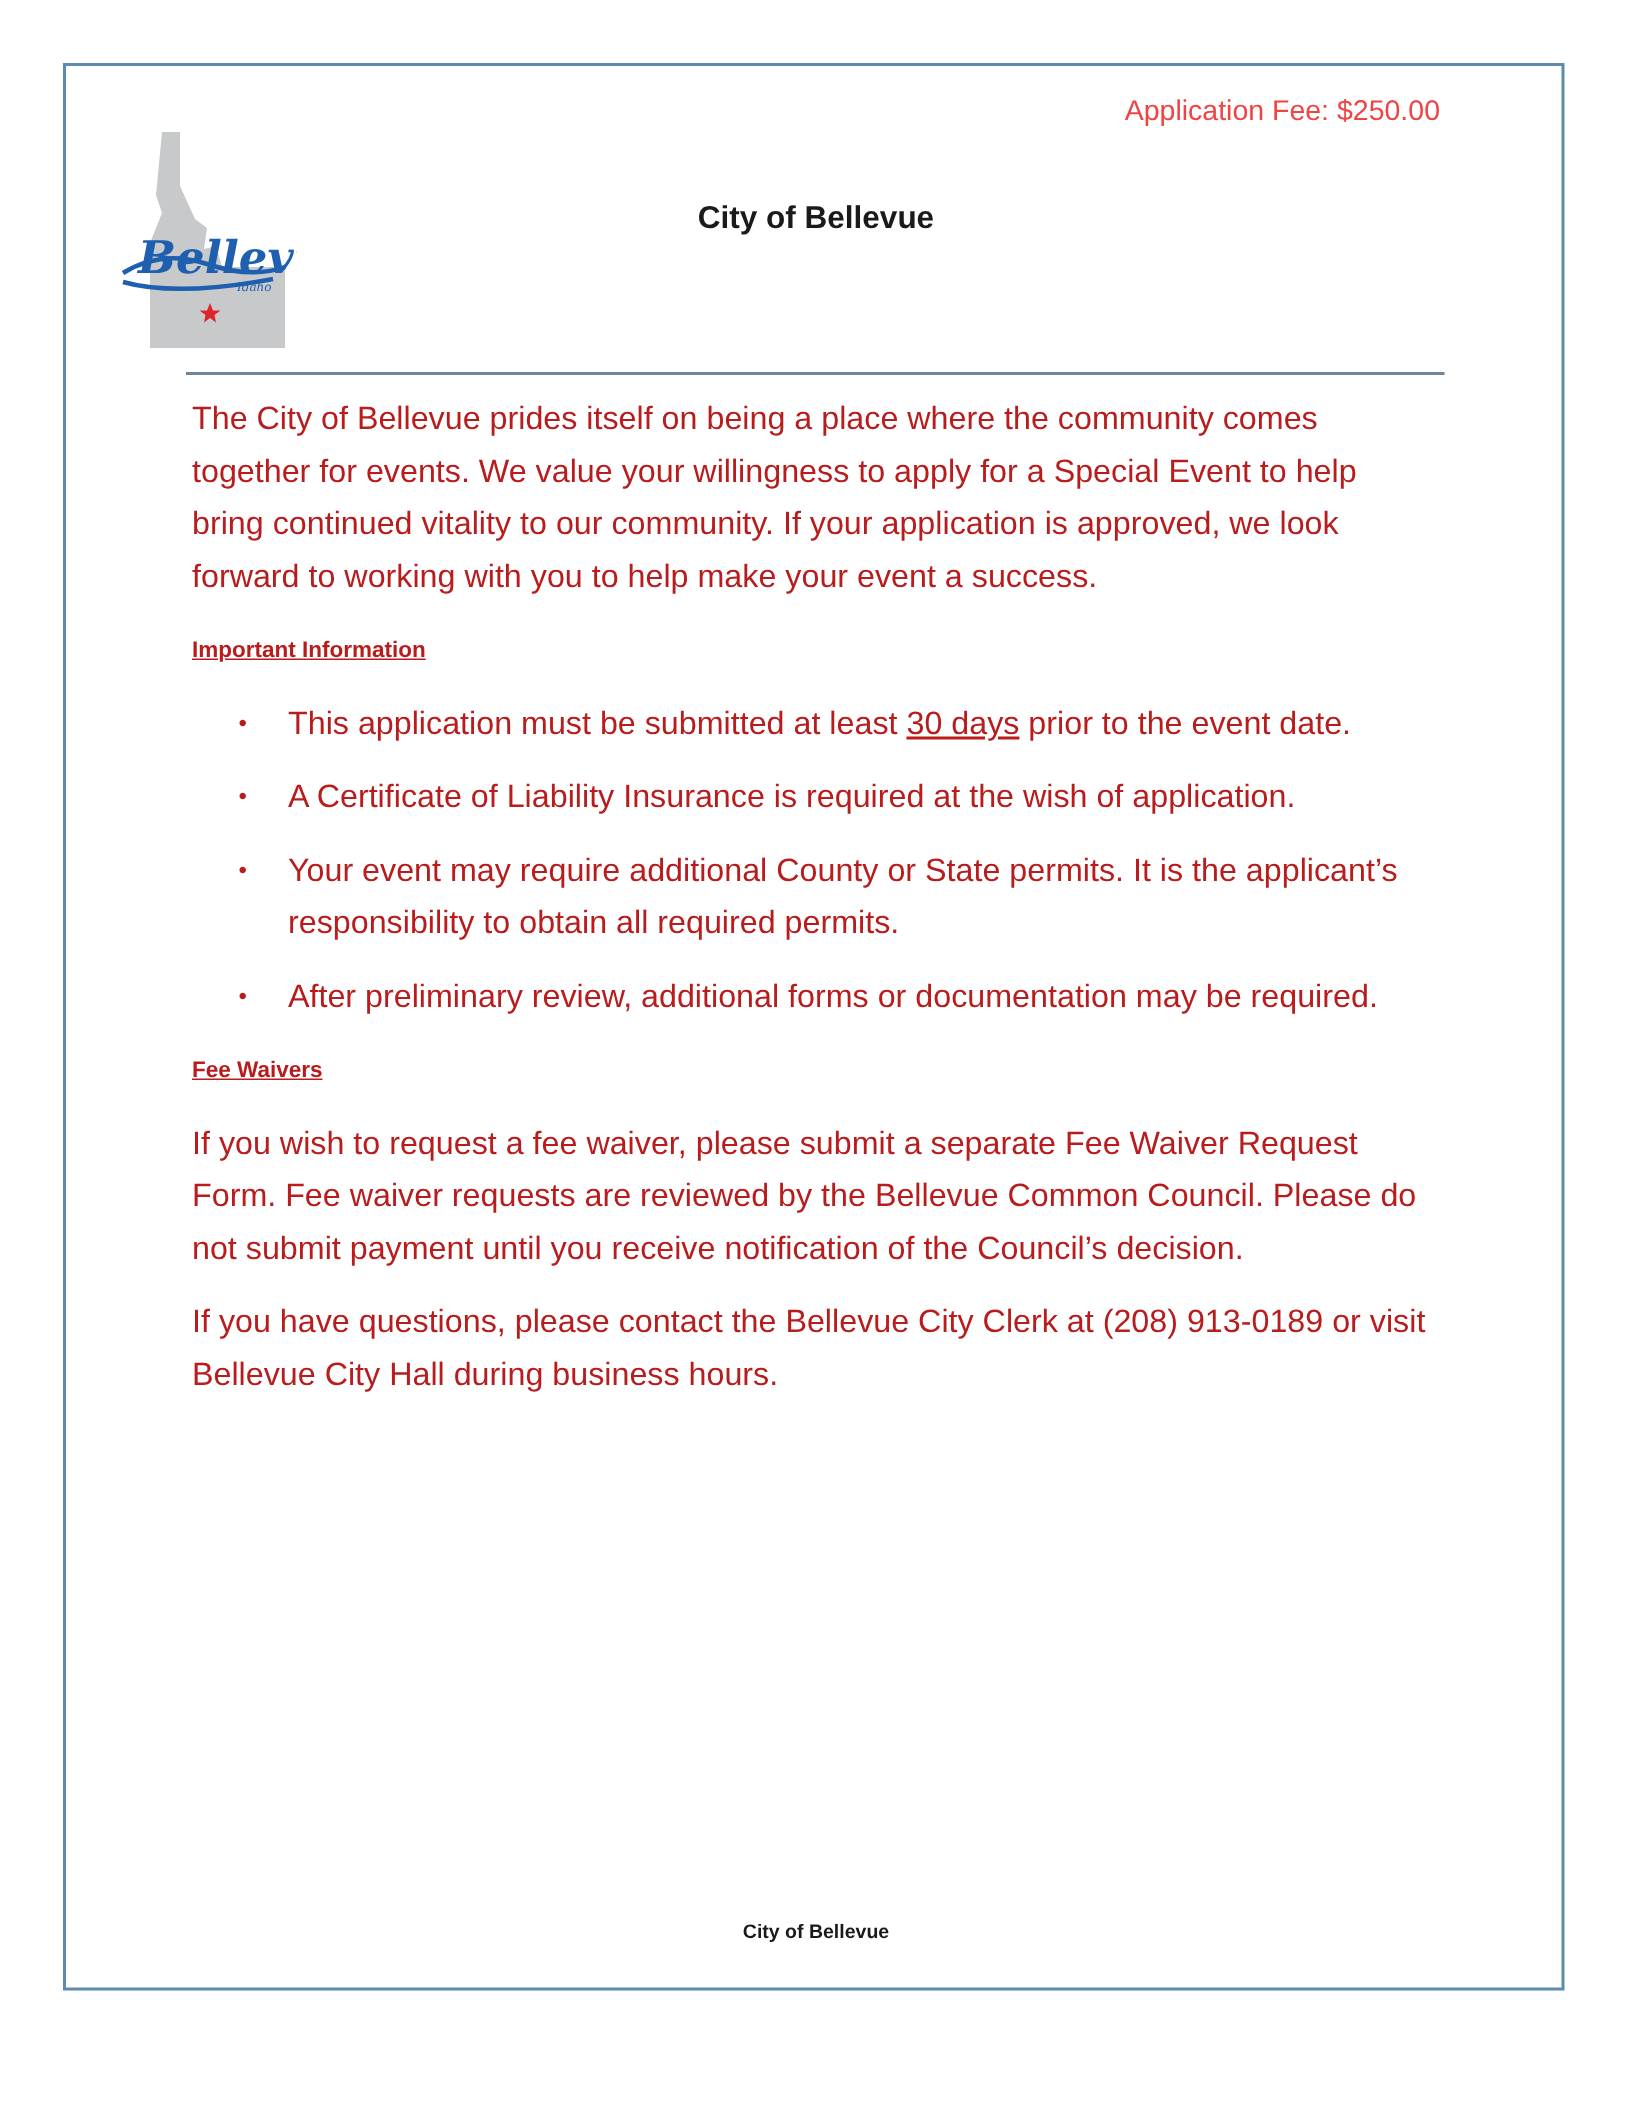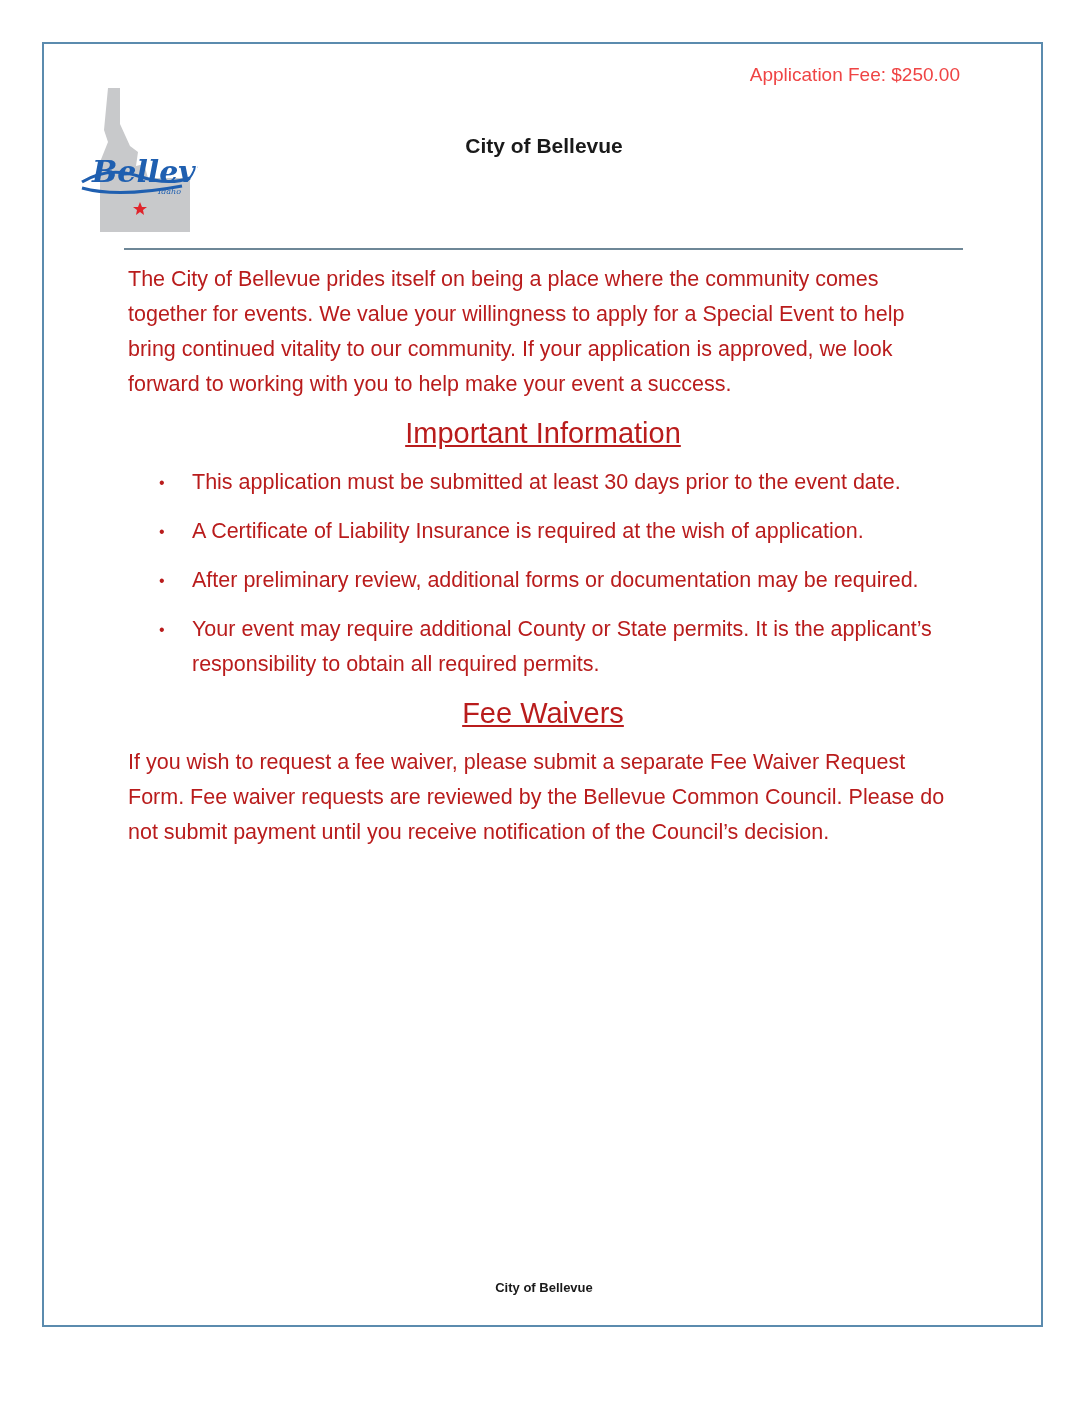--- a/index.html
+++ b/index.html
@@ -8,25 +8,25 @@
   .page-border { position: absolute; left: 42px; top: 42px; width: 1001px; height: 1285px;
                  border: 2px solid #5b8bae; box-sizing: border-box; }
   .fee { position: absolute; right: 128px; top: 64px; font-size: 19px; color: #ef4444; }
   .logo { position: absolute; left: 78px; top: 86px; width: 120px; height: 148px; }
   .title-block { position: absolute; left: 126px; width: 836px; top: 128px; text-align: center;
                  font-weight: bold; font-size: 21px; line-height: 36px; color: #1a1a1a; }
   .rule { position: absolute; left: 124px; top: 248px; width: 839px; height: 2px; background: #6e8797; }
   .content { position: absolute; left: 128px; top: 262px; width: 830px; font-size: 21.5px;
              line-height: 35px; color: #b91c1c; }
   .content p { margin: 0 0 14px 0; }
-  .content h3 { margin: 0 0 14px 0; font-size: 29px; font-weight: normal; text-decoration: underline; text-align: center; }
+  .content h3 { margin: 0 0 14px 0; font-size: 15px; font-weight: bold; text-decoration: underline; }
   .content ul { margin: 0 0 14px 0; padding: 0 0 0 64px; list-style: none; }
   .content li { position: relative; margin-bottom: 14px; }
   .content li::before { content: "\2022"; position: absolute; left: -33px; top: 0; font-size: 16px; }
-  .u { }
+  .u { text-decoration: underline; }
   .footer { position: absolute; left: 126px; width: 836px; top: 1278px; text-align: center;
             font-size: 13px; line-height: 20px; color: #1a1a1a; }
   .footer .org { font-weight: bold; }
   .sep { font-weight: bold; padding: 0 5px; }
 </style>
 </head>
 <body>
 
 <div class="page-border"></div>
 
@@ -49,23 +49,24 @@
 
 <div class="rule"></div>
 
 <div class="content">
   <p>The City of Bellevue prides itself on being a place where the community comes together for events. We value your willingness to apply for a Special Event to help bring continued vitality to our community. If your application is approved, we look forward to working with you to help make your event a success.</p>
 
   <h3>Important Information</h3>
   <ul>
     <li><span>This application must be submitted at least </span><span class="u">30 days</span><span> prior to the event date.</span></li>
     <li>A Certificate of Liability Insurance is required at the wish of application.</li>
+    <li>Your event may require additional County or State permits. It is the applicant’s responsibility to obtain all required permits.</li>
     <li>After preliminary review, additional forms or documentation may be required.</li>
-    <li>Your event may require additional County or State permits. It is the applicant’s responsibility to obtain all required permits.</li>
   </ul>
 
   <h3>Fee Waivers</h3>
   <p>If you wish to request a fee waiver, please submit a separate Fee Waiver Request Form. Fee waiver requests are reviewed by the Bellevue Common Council. Please do not submit payment until you receive notification of the Council’s decision.</p>
+  <p>If you have questions, please contact the Bellevue City Clerk at (208) 913-0189 or visit Bellevue City Hall during business hours.</p>
 </div>
 
 <div class="footer">
   <div class="org">City of Bellevue</div>
 </div>
 
 </body></html>

